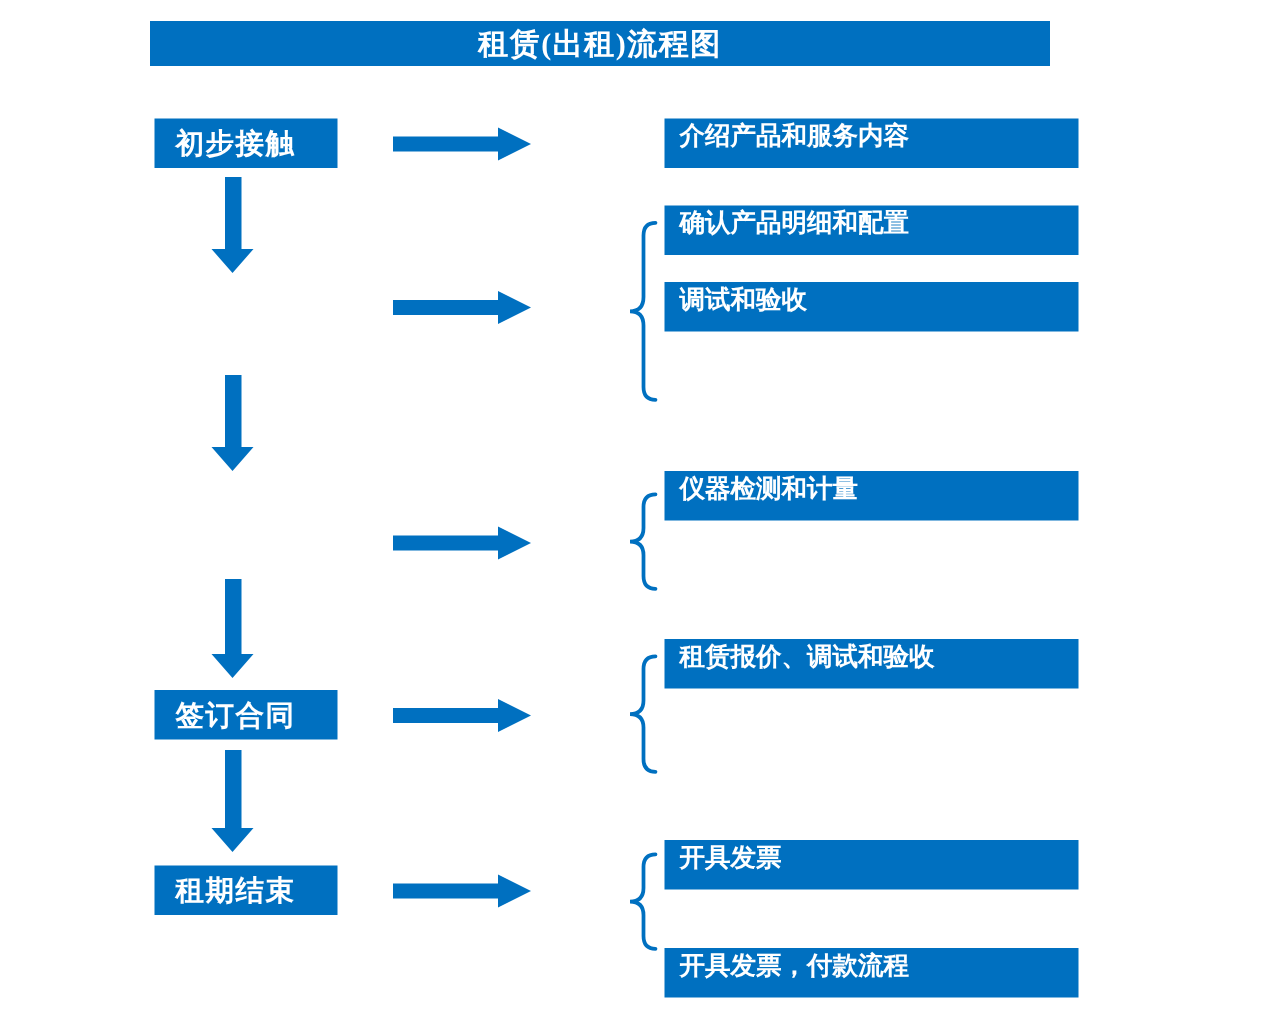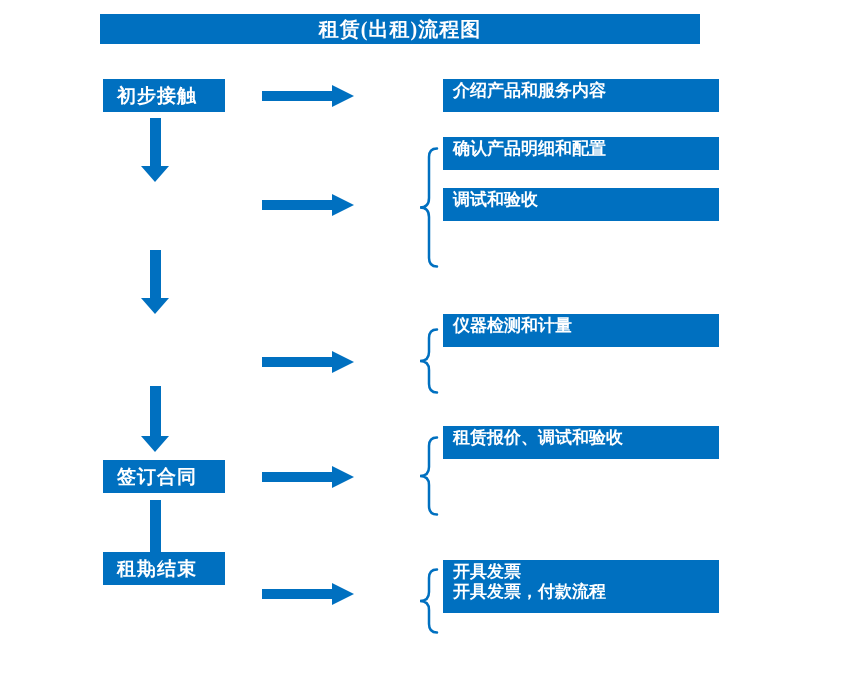--- a/index.html
+++ b/index.html
@@ -66,21 +66,21 @@
   <div class="title-bar">
     <span>租赁(出租)流程图</span>
   </div>
 
   <div class="step-box" style="top:79px">
     <span>初步接触</span>
   </div>
   <div class="step-box" style="top:460px">
     <span>签订合同</span>
   </div>
-  <div class="step-box" style="top:552px">
+  <div class="step-box" style="top:577px">
     <span>租期结束</span>
   </div>
 
   <div class="v-arrow" style="top:118px;height:64px">
     <div class="v-shaft"></div>
     <div class="v-head"></div>
   </div>
   <div class="v-arrow" style="top:250px;height:64px">
     <div class="v-shaft"></div>
     <div class="v-head"></div>
@@ -143,17 +143,17 @@
     <span>仪器检测和计量</span>
   </div>
 
   <div class="detail-box" style="top:426px">
     <span>租赁报价、调试和验收</span>
   </div>
 
   <div class="detail-box" style="top:560px">
     <span>开具发票</span>
   </div>
-  <div class="detail-box" style="top:580px">
+  <div class="detail-box" style="top:632px">
     <span>开具发票，付款流程</span>
   </div>
 
 </div>
 
 </body></html>

